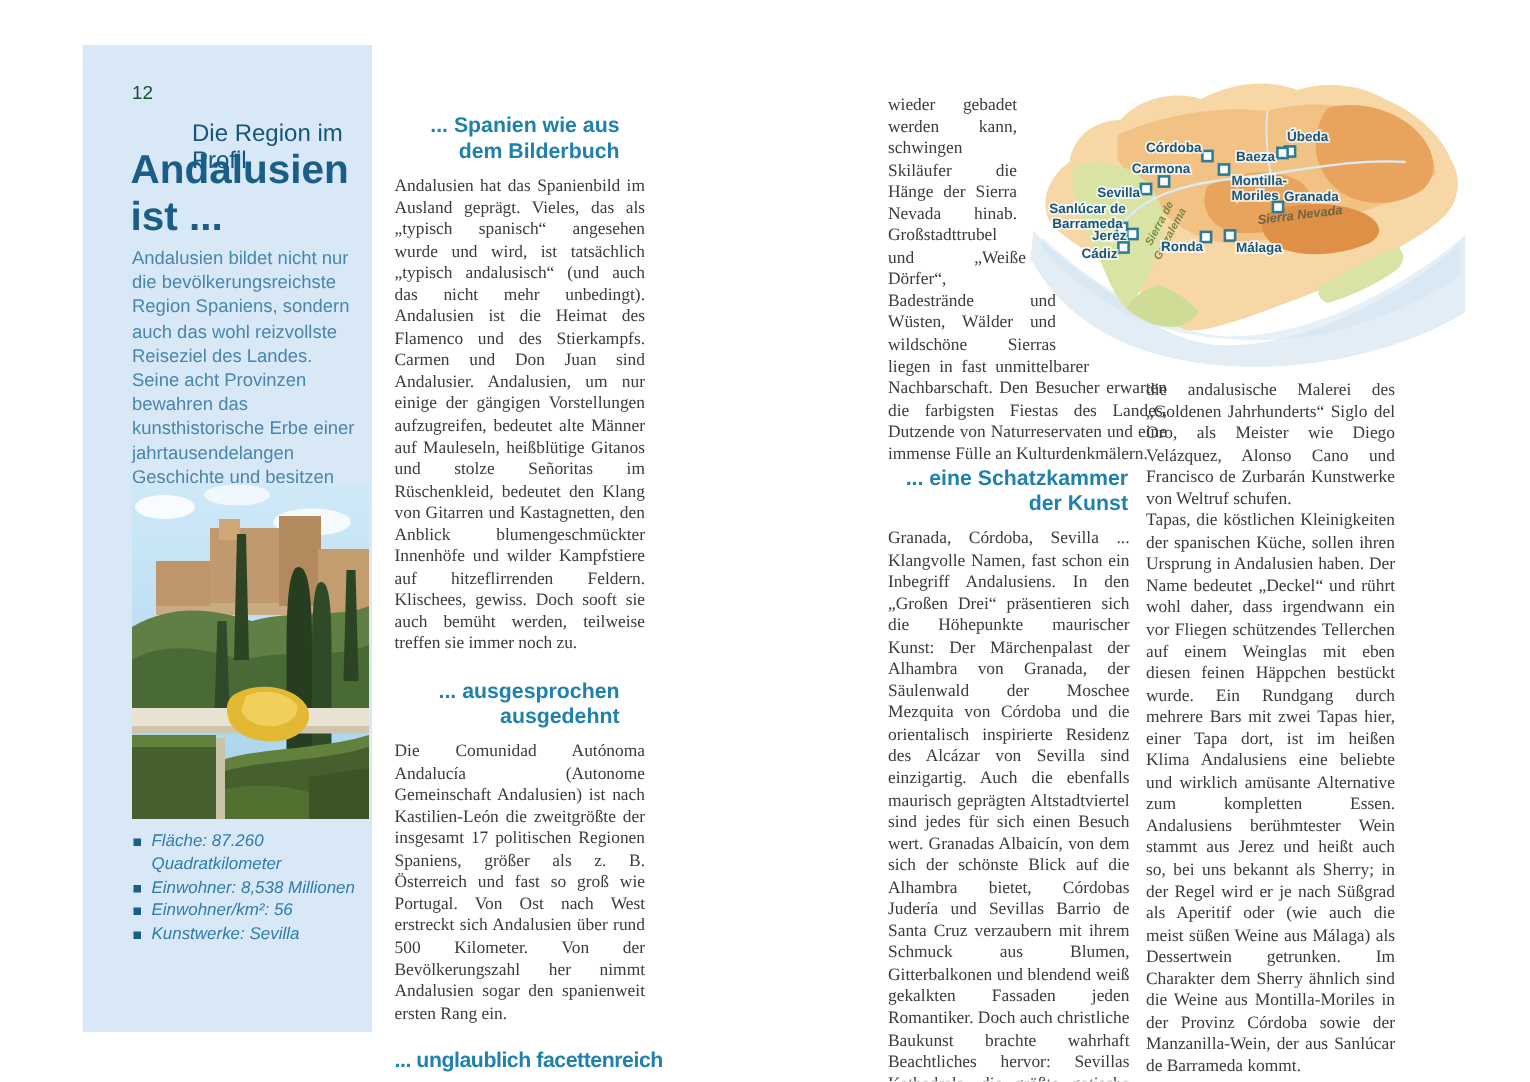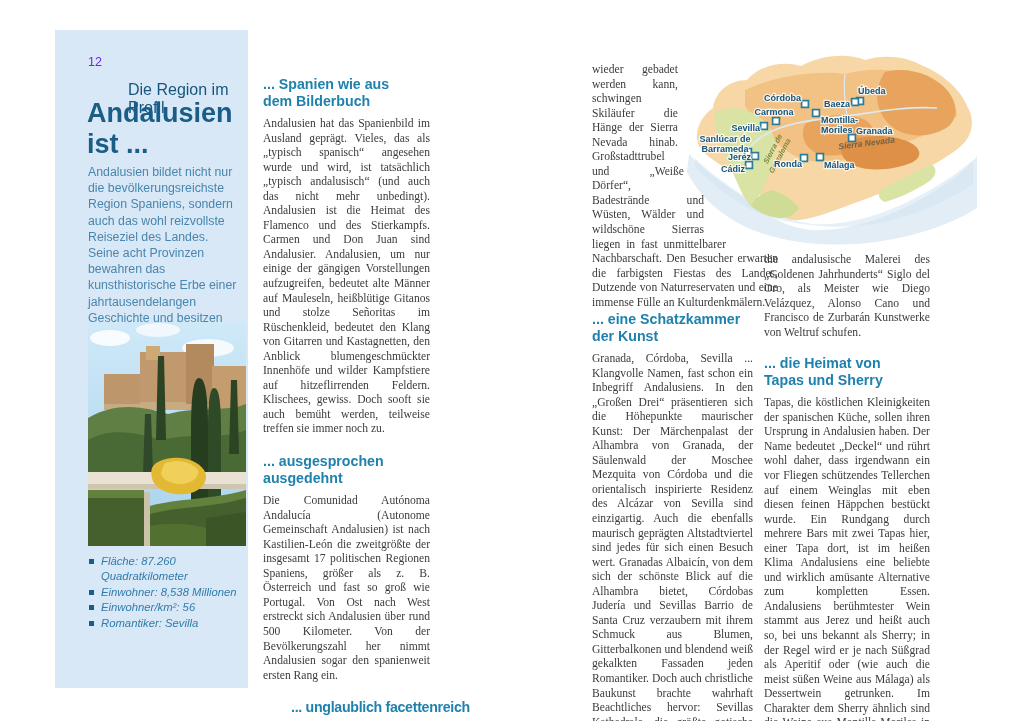--- a/index.html
+++ b/index.html
@@ -1,39 +1,39 @@
 <!DOCTYPE html>
 <html><head>
 <meta charset="utf-8">
 <style>
   html,body{margin:0;padding:0;background:#ffffff;}
   .page{position:relative;width:1020px;height:721px;background:#ffffff;overflow:hidden;
         font-family:"Liberation Sans",sans-serif;}
 
   
   .sidebar{position:absolute;left:55px;top:30px;width:193px;height:658px;background:#d9e8f6;}
-  .pagenum{position:absolute;left:33px;top:25px;font-size:12.5px;color:#6d28d9;}
+  .pagenum{position:absolute;left:33px;top:25px;font-size:12.5px;color:#14532d;}
   .kicker{position:absolute;left:33px;top:51px;font-size:16px;font-weight:normal;color:#15567e;margin-left:40px;}
   .title{position:absolute;left:32px;top:68px;width:160px;font-size:27px;line-height:31px;
          font-weight:bold;color:#1a5d87;}
   .intro{position:absolute;left:33px;top:134px;width:152px;font-size:12.3px;line-height:16.2px;
          color:#4886ae;}
   .photo{position:absolute;left:33px;top:292px;width:158px;height:224px;display:block;}
   .facts{position:absolute;left:33px;top:524px;width:158px;list-style:none;margin:0;padding:0;}
   .facts li{position:relative;padding-left:13px;font-size:11.3px;line-height:15.4px;color:#2e7cab;font-style:italic;}
   .facts li::before{content:"";position:absolute;left:1px;top:5px;width:5px;height:5px;background:#1a5d87;}
 
   
   .col{position:absolute;font-family:"Liberation Serif",serif;}
   .col p{margin:0;font-size:11.6px;line-height:14.55px;color:#3b3b3b;text-align:justify;}
   .sec{font-family:"Liberation Sans",sans-serif;font-size:14.2px;line-height:16.5px;
-       font-weight:bold;color:#1f81ad;margin:0 0 8px 0;}
+       font-weight:bold;color:#1f81ad;margin:0 0 8px 0;text-align:right;}
   .col1{left:263px;top:76px;width:167px;}
   .col1 .sec{max-width:150px;}
-  .col1 .sec.nowrap{max-width:none;white-space:nowrap;letter-spacing:-0.3px;margin-left:28px;}
+  .col1 .sec.nowrap{max-width:none;white-space:nowrap;letter-spacing:-0.3px;}
   .mt{margin-top:16px;}
   .wrapcol{left:592px;top:63px;width:186px;}
   .wrapcol .fl{float:right;clear:right;}
   .f1{width:100px;height:74px;}
   .f2{width:94px;height:44px;}
   .f3{width:74px;height:44px;}
   .f4{width:52px;height:15px;}
   .col2{left:592px;top:278px;width:161px;}
   .col2 .sec{max-width:160px;margin-top:33px;}
   .col3{left:764px;top:253px;width:166px;}
@@ -88,21 +88,21 @@
       <path d="M62 184 C90 176 124 178 158 168 L158 176 C124 186 92 184 62 192 Z" fill="#61813c"></path>
       <path d="M118 196 L158 190 L158 224 L118 224 Z" fill="#3c5526"></path>
       <path d="M56 170 L62 170 L62 224 L56 224 Z" fill="#cbc3a8"></path>
       <path d="M62 204 C84 200 104 202 118 206 L118 224 L62 224 Z" fill="#52702f"></path>
     </svg>
 
     <ul class="facts">
       <li>Fläche: 87.260 Quadratkilometer</li>
       <li>Einwohner: 8,538 Millionen</li>
       <li>Einwohner/km²: 56</li>
-      <li>Romantiker: Sevilla</li>
+      <li>Kunstwerke: Sevilla</li>
     </ul>
   </div>
 
   <div class="col col1">
     <h3 class="sec">... Spanien wie aus dem Bilderbuch</h3>
     <p>Andalusien hat das Spanienbild im Ausland geprägt. Vieles, das als „typisch spanisch“ angesehen wurde und wird, ist tatsächlich „typisch andalusisch“ (und auch das nicht mehr unbedingt). Andalusien ist die Heimat des Flamenco und des Stierkampfs. Carmen und Don Juan sind Andalusier. Andalusien, um nur einige der gängigen Vorstellungen aufzugreifen, bedeutet alte Männer auf Mauleseln, heißblütige Gitanos und stolze Señoritas im Rüschenkleid, bedeutet den Klang von Gitarren und Kastagnetten, den Anblick blumengeschmückter Innenhöfe und wilder Kampfstiere auf hitzeflirrenden Feldern. Klischees, gewiss. Doch sooft sie auch bemüht werden, teilweise treffen sie immer noch zu.</p>
     <h3 class="sec mt">... ausgesprochen ausgedehnt</h3>
     <p>Die Comunidad Autónoma Andalucía (Autonome Gemeinschaft Andalusien) ist nach Kastilien-León die zweitgrößte der insgesamt 17 politischen Regionen Spaniens, größer als z. B. Österreich und fast so groß wie Portugal. Von Ost nach West erstreckt sich Andalusien über rund 500 Kilometer. Von der Bevölkerungszahl her nimmt Andalusien sogar den spanienweit ersten Rang ein.</p>
     <h3 class="sec mt nowrap">... unglaublich facettenreich</h3>
 
@@ -167,17 +167,16 @@
     <p>wieder gebadet werden kann, schwingen Skiläufer die Hänge der Sierra Nevada hinab. Großstadttrubel und „Weiße Dörfer“, Badestrände und Wüsten, Wälder und wildschöne Sierras liegen in fast unmittelbarer Nachbarschaft. Den Besucher erwarten die farbigsten Fiestas des Landes, Dutzende von Naturreservaten und eine immense Fülle an Kulturdenkmälern.</p>
   </div>
 
   <div class="col col2">
     <h3 class="sec">... eine Schatzkammer der Kunst</h3>
     <p>Granada, Córdoba, Sevilla ... Klangvolle Namen, fast schon ein Inbegriff Andalusiens. In den „Großen Drei“ präsentieren sich die Höhepunkte maurischer Kunst: Der Märchenpalast der Alhambra von Granada, der Säulenwald der Moschee Mezquita von Córdoba und die orientalisch inspirierte Residenz des Alcázar von Sevilla sind einzigartig. Auch die ebenfalls maurisch geprägten Altstadtviertel sind jedes für sich einen Besuch wert. Granadas Albaicín, von dem sich der schönste Blick auf die Alhambra bietet, Córdobas Judería und Sevillas Barrio de Santa Cruz verzaubern mit ihrem Schmuck aus Blumen, Gitterbalkonen und blendend weiß gekalkten Fassaden jeden Romantiker. Doch auch christliche Baukunst brachte wahrhaft Beachtliches hervor: Sevillas Kathedrale, die größte gotische Kirche Spaniens, läuft dem Alcázar fast den Rang ab. Die architektonischen Glanzlichter der kleinen Renaissance-Städtchen Baeza und Úbeda sind hingegen vorwiegend prächtige Profanbauten, insbesondere Paläste reicher Adelsfamilien. Nicht zu vergessen</p>
   </div>
 
   <div class="col col3">
     <p>die andalusische Malerei des „Goldenen Jahrhunderts“ Siglo del Oro, als Meister wie Diego Velázquez, Alonso Cano und Francisco de Zurbarán Kunstwerke von Weltruf schufen.</p>
-    <h3 class="sec">... die Heimat von Tapas und Sherry</h3>
     <p>Tapas, die köstlichen Kleinigkeiten der spanischen Küche, sollen ihren Ursprung in Andalusien haben. Der Name bedeutet „Deckel“ und rührt wohl daher, dass irgendwann ein vor Fliegen schützendes Tellerchen auf einem Weinglas mit eben diesen feinen Häppchen bestückt wurde. Ein Rundgang durch mehrere Bars mit zwei Tapas hier, einer Tapa dort, ist im heißen Klima Andalusiens eine beliebte und wirklich amüsante Alternative zum kompletten Essen. Andalusiens berühmtester Wein stammt aus Jerez und heißt auch so, bei uns bekannt als Sherry; in der Regel wird er je nach Süßgrad als Aperitif oder (wie auch die meist süßen Weine aus Málaga) als Dessertwein getrunken. Im Charakter dem Sherry ähnlich sind die Weine aus Montilla-Moriles in der Provinz Córdoba sowie der Manzanilla-Wein, der aus Sanlúcar de Barrameda kommt.</p>
   </div>
 
 </div>
 
 </body></html>

